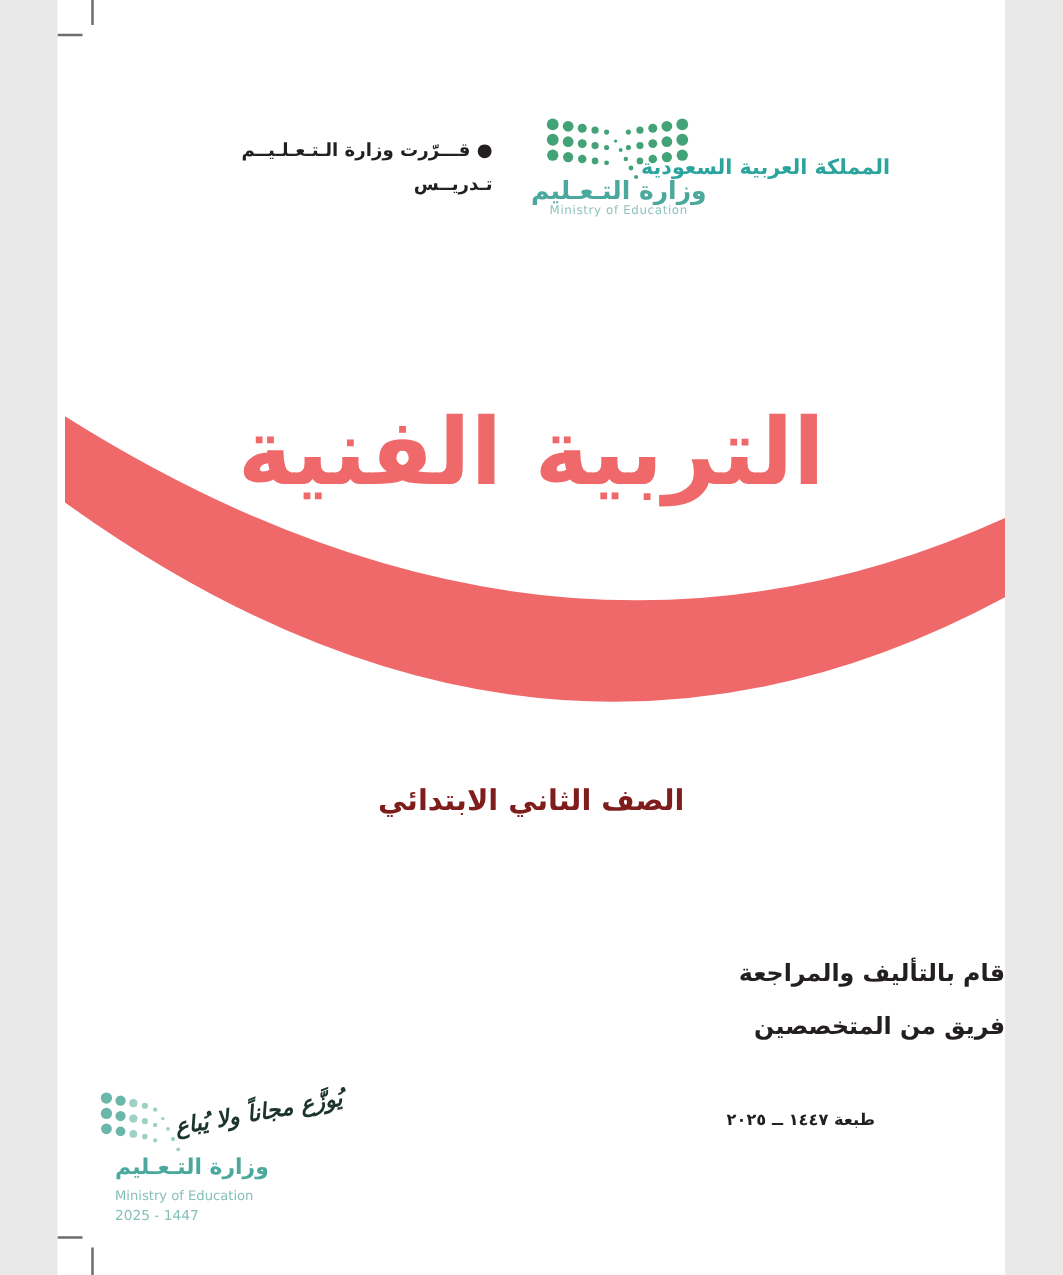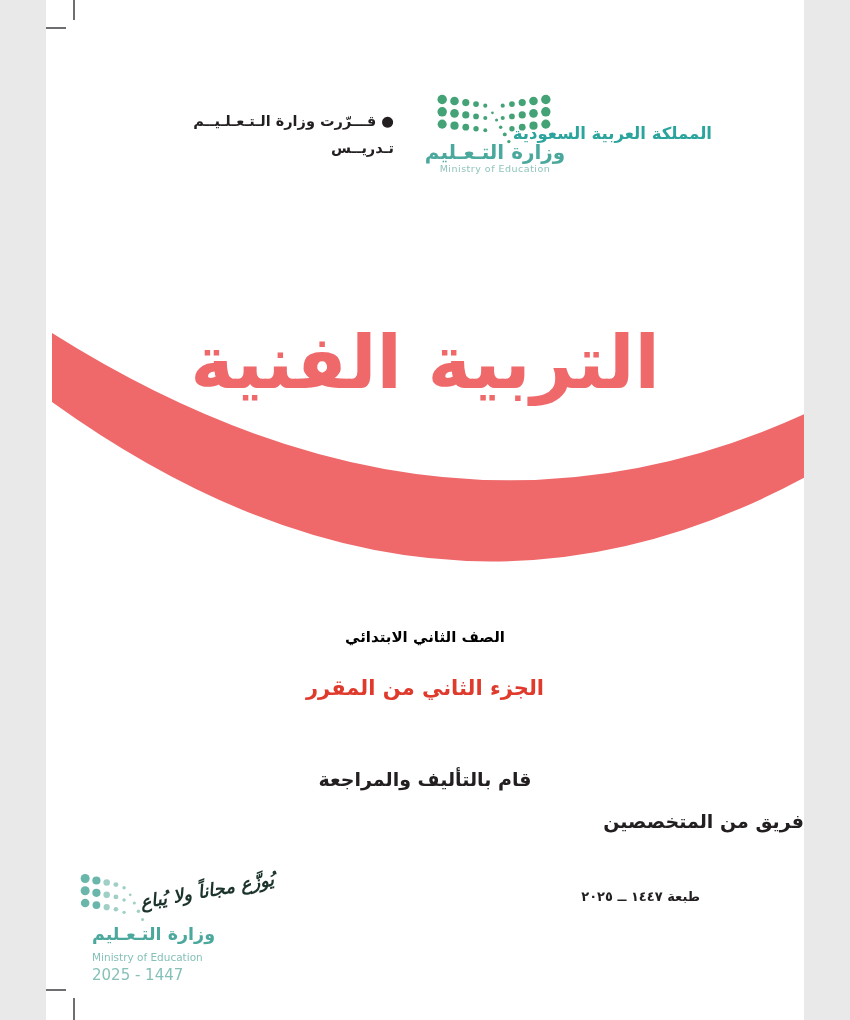--- a/index.html
+++ b/index.html
@@ -17,32 +17,32 @@
     color:#231f20;font-size:14.5px;font-weight:bold;line-height:27px;}
   .logo-top-dots{left:389px;top:92px;}
   .logo-top-text{left:368px;top:141px;width:162px;text-align:center;}
   .logo-name-ar{color:#4ba89d;font-size:20px;font-weight:bold;direction:rtl;line-height:22px;}
   .logo-name-en{color:#8ec4bc;font-size:9.5px;letter-spacing:.5px;line-height:12px;}
   
   .swoosh{left:0;top:0;width:850px;height:1020px;pointer-events:none;}
   .book-title{left:0;right:0;top:316px;text-align:center;color:#ef696b;
     font-size:74px;font-weight:bold;direction:rtl;line-height:1.25;}
   
-  .grade{left:0;right:0;top:628px;text-align:center;color:#000000;font-size:15px;font-weight:bold;direction:rtl;}
+  .grade{left:0;right:0;top:628px;text-align:center;color:#7f1d1d;font-size:23px;font-weight:bold;direction:rtl;}
   .part{left:0;right:0;top:676px;text-align:center;color:#df3a2c;font-size:21px;font-weight:bold;direction:rtl;}
-  .authors1{left:0;right:0;top:768px;text-align:center;color:#231f20;font-size:19px;font-weight:bold;direction:rtl;}
+  .authors1{left:0;right:0;top:768px;text-align:right;color:#231f20;font-size:19px;font-weight:bold;direction:rtl;}
   .authors2{left:0;right:0;top:810px;color:#231f20;font-size:19px;font-weight:bold;direction:rtl;}
   .edition{right:104px;top:889px;color:#231f20;font-size:13px;font-weight:bold;direction:rtl;}
   
   .logo-bottom-dots{left:33px;top:872px;}
   .stamp{left:86px;top:880px;width:150px;color:#1c342b;font-size:18px;font-weight:bold;font-style:italic;
     direction:rtl;text-align:center;transform:rotate(-10deg);transform-origin:center;}
   .foot-name-ar{left:46px;top:924px;color:#4ba89d;font-size:17.5px;font-weight:bold;direction:rtl;}
   .foot-name-en{left:46px;top:951px;color:#86c1b8;font-size:10.5px;}
-  .foot-years{left:46px;top:966px;color:#86c1b8;font-size:15px;}
+  .foot-years{left:46px;top:966px;color:#86c1b8;font-size:11px;}
 </style>
 </head>
 <body>
 
 <div class="page">
 
   <div class="mark" style="left:27px;top:0;width:2px;height:20px;"></div>
   <div class="mark" style="left:0;top:27px;width:20px;height:2px;"></div>
   <div class="mark" style="left:821px;top:0;width:2px;height:20px;"></div>
   <div class="mark" style="left:830px;top:27px;width:20px;height:2px;"></div>
@@ -100,21 +100,20 @@
     <div class="logo-name-en">Ministry of Education</div>
   </div>
 
   <svg class="abs swoosh" viewBox="0 0 850 1020">
     <path d="M 6,333 Q 430,600 820,383 L 820,441 Q 420,700 6,402 Z" fill="#ef696b"></path>
   </svg>
 
   <div class="abs book-title">التربية الفنية</div>
 
   <div class="abs grade">الصف الثاني الابتدائي</div>
-  <div class="abs part">الجزء الثاني من المقرر</div>
 
   <div class="abs authors1">قام بالتأليف والمراجعة</div>
   <div class="abs authors2">فريق من المتخصصين</div>
 
   <div class="abs edition">طبعة ١٤٤٧ ــ ٢٠٢٥</div>
 
   <svg class="abs logo-bottom-dots" width="82" height="58" viewBox="0 0 80 56">
     <g fill="#6bb6aa">
       <circle cx="6" cy="6" r="4.4"></circle>
         <circle cx="6" cy="18" r="4.4"></circle>

